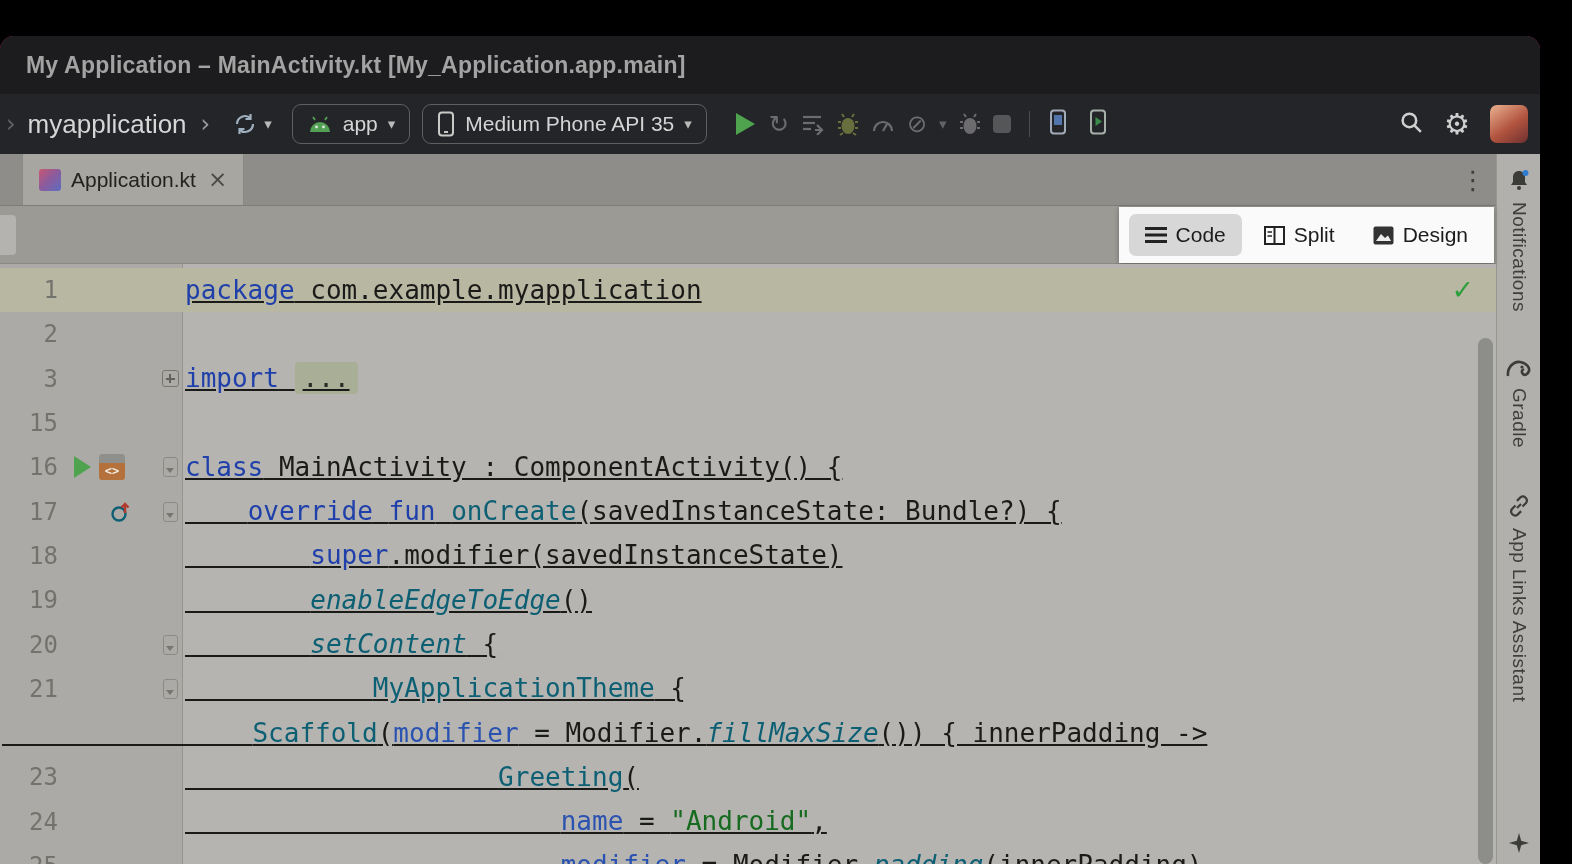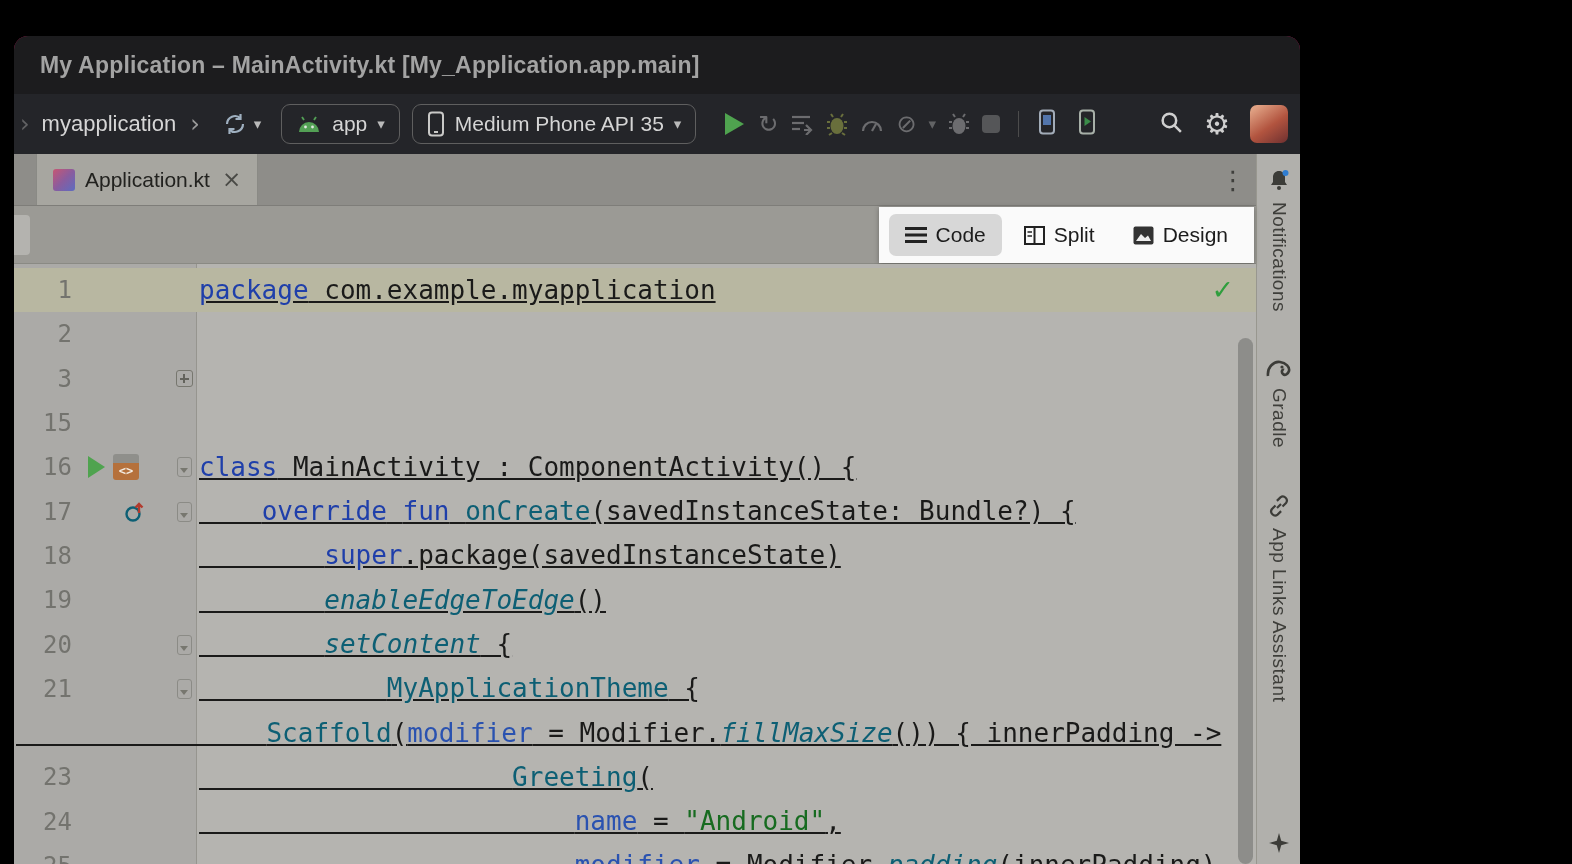--- a/index.html
+++ b/index.html
@@ -1,33 +1,33 @@
 <!DOCTYPE html>
 <html style="--kw: #1f3faa; --fn: #0d5f74; --str: #176b20; --arg: #2a52b0; --run-green: #4fa34f; --check-green: #2f9e3d;"><head>
 <meta charset="utf-8">
 <style>
   * { margin:0; padding:0; box-sizing:border-box; }
   html,body { width:1572px; height:864px; background:#000; overflow:hidden;
               font-family:"Liberation Sans", sans-serif; }
   .canvas { position:relative; width:1572px; height:864px; background:#000; }
-  .window { position:absolute; left:14px; top:36px; width:1286px; height:828px;
+  .window { position:absolute; left:0; top:36px; width:1540px; height:828px;
             border-radius:14px 14px 0 0; overflow:hidden; background:#be185d;
             display:flex; flex-direction:column; }
 
   
   .titlebar { height:58px; flex:none; background:#1c1c1e; display:flex; align-items:center;
               padding-left:26px; }
   .titlebar .title { font-size:23px; font-weight:bold; color:#a3a3a3; letter-spacing:.2px; }
 
   
   .toolbar { height:60px; flex:none; background:#242529; display:flex; align-items:center;
              padding:0 10px 0 14px; gap:12px; }
   .glyph { font-family:"DejaVu Sans", sans-serif; }
   .crumb-cropped { color:#8a8a8a; font-size:24px; margin-left:-8px; opacity:.6; }
-  .project { color:#d6d6d6; font-size:22px; cursor:pointer;text-align:right; }
+  .project { color:#d6d6d6; font-size:26px; cursor:pointer;text-align:right; }
   .chev { color:#9a9a9a; font-size:24px; margin:0 2px; }
   .icon-group { display:flex; align-items:center; gap:6px; margin:0 8px; cursor:pointer; }
   .caret { color:#b9b9b9; font-size:15px; }
   .pill { display:flex; align-items:center; gap:10px; height:40px; padding:0 14px;
           border:1px solid #5f5f5f; border-radius:9px; background:transparent;
           color:#d5d5d5; font-size:21px; cursor:pointer; font-family:inherit; }
   .run-btn { margin-left:14px; cursor:pointer; display:flex; align-items:center; }
   .dim { opacity:.42; display:flex; align-items:center; cursor:pointer; }
   .dim.bug { opacity:.6; }
   .dimglyph { color:#cfcfcf; font-size:24px; }
@@ -298,20 +298,21 @@
                 <div class="ln-code"></div>
               </div>
               <div class="ln">
                 <div class="ln-gutter">
                   <span class="ln-num">3</span>
                   <span class="ln-icons"></span>
                   <span class="ln-fold">
                     <span class="fold-plus"></span>
                   </span>
                 </div>
+                <div class="ln-code"><span class="tok-kw">import</span><span class="tok-pl"> </span><span class="tok-fold">...</span></div>
               </div>
               <div class="ln">
                 <div class="ln-gutter">
                   <span class="ln-num">15</span>
                   <span class="ln-icons"></span>
                   <span class="ln-fold"></span>
                 </div>
                 <div class="ln-code"></div>
               </div>
               <div class="ln">
@@ -346,21 +347,21 @@
                   </span>
                 </div>
                 <div class="ln-code"><span class="tok-pl">    </span><span class="tok-kw">override</span><span class="tok-pl"> </span><span class="tok-kw">fun</span><span class="tok-pl"> </span><span class="tok-fn">onCreate</span><span class="tok-pl">(savedInstanceState: Bundle?) {</span></div>
               </div>
               <div class="ln">
                 <div class="ln-gutter">
                   <span class="ln-num">18</span>
                   <span class="ln-icons"></span>
                   <span class="ln-fold"></span>
                 </div>
-                <div class="ln-code"><span class="tok-pl">        </span><span class="tok-kw">super</span><span class="tok-pl">.package(savedInstanceState)</span></div>
+                <div class="ln-code"><span class="tok-pl">        </span><span class="tok-kw">super</span><span class="tok-pl">.modifier(savedInstanceState)</span></div>
               </div>
               <div class="ln">
                 <div class="ln-gutter">
                   <span class="ln-num">19</span>
                   <span class="ln-icons"></span>
                   <span class="ln-fold"></span>
                 </div>
                 <div class="ln-code"><span class="tok-pl">        </span><span class="tok-fni">enableEdgeToEdge</span><span class="tok-pl">()</span></div>
               </div>
               <div class="ln">

